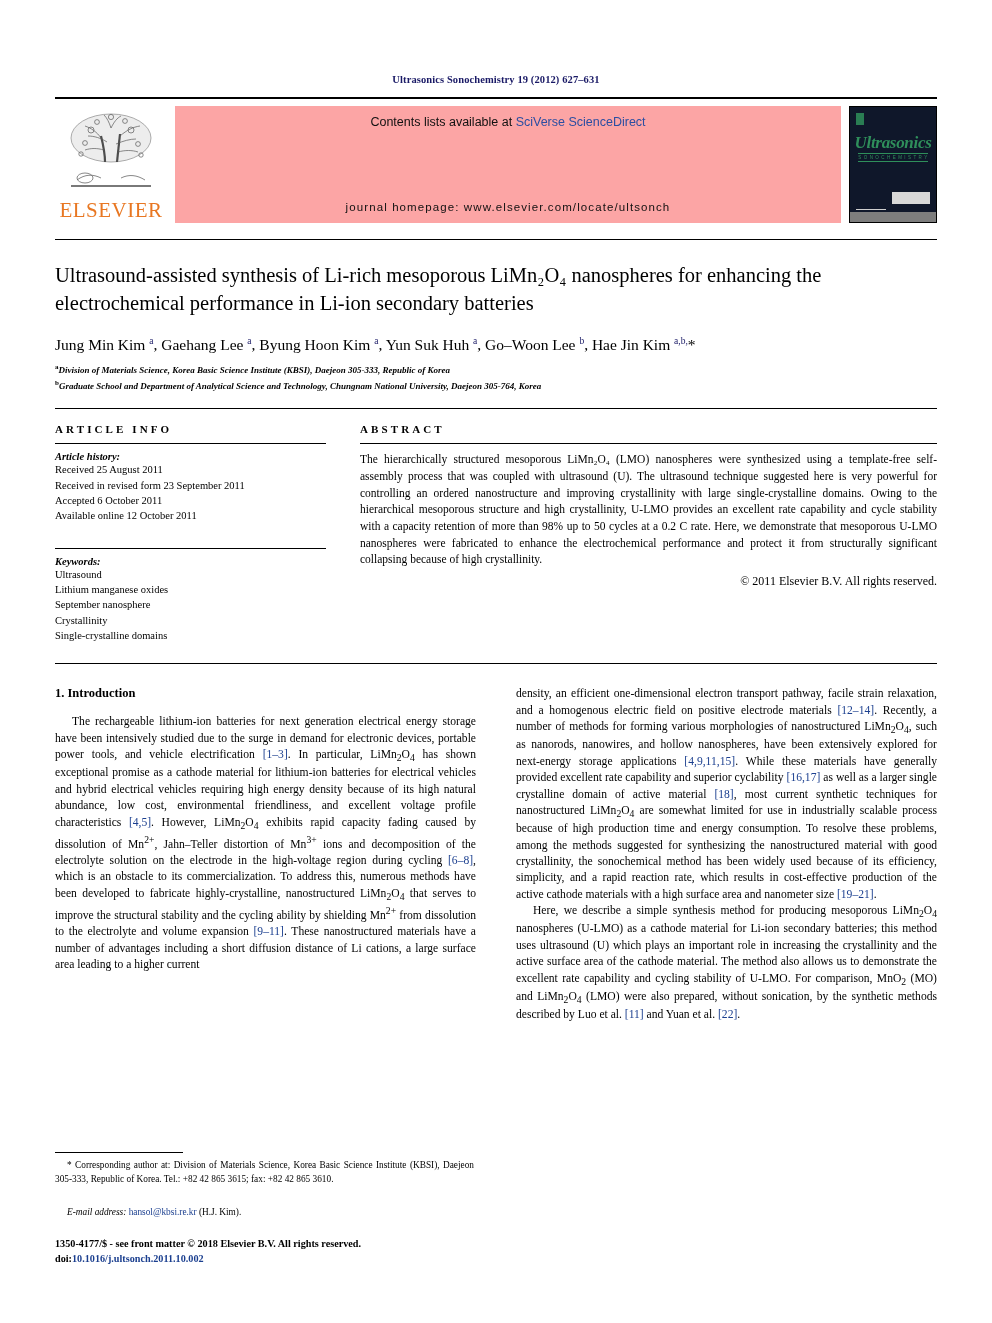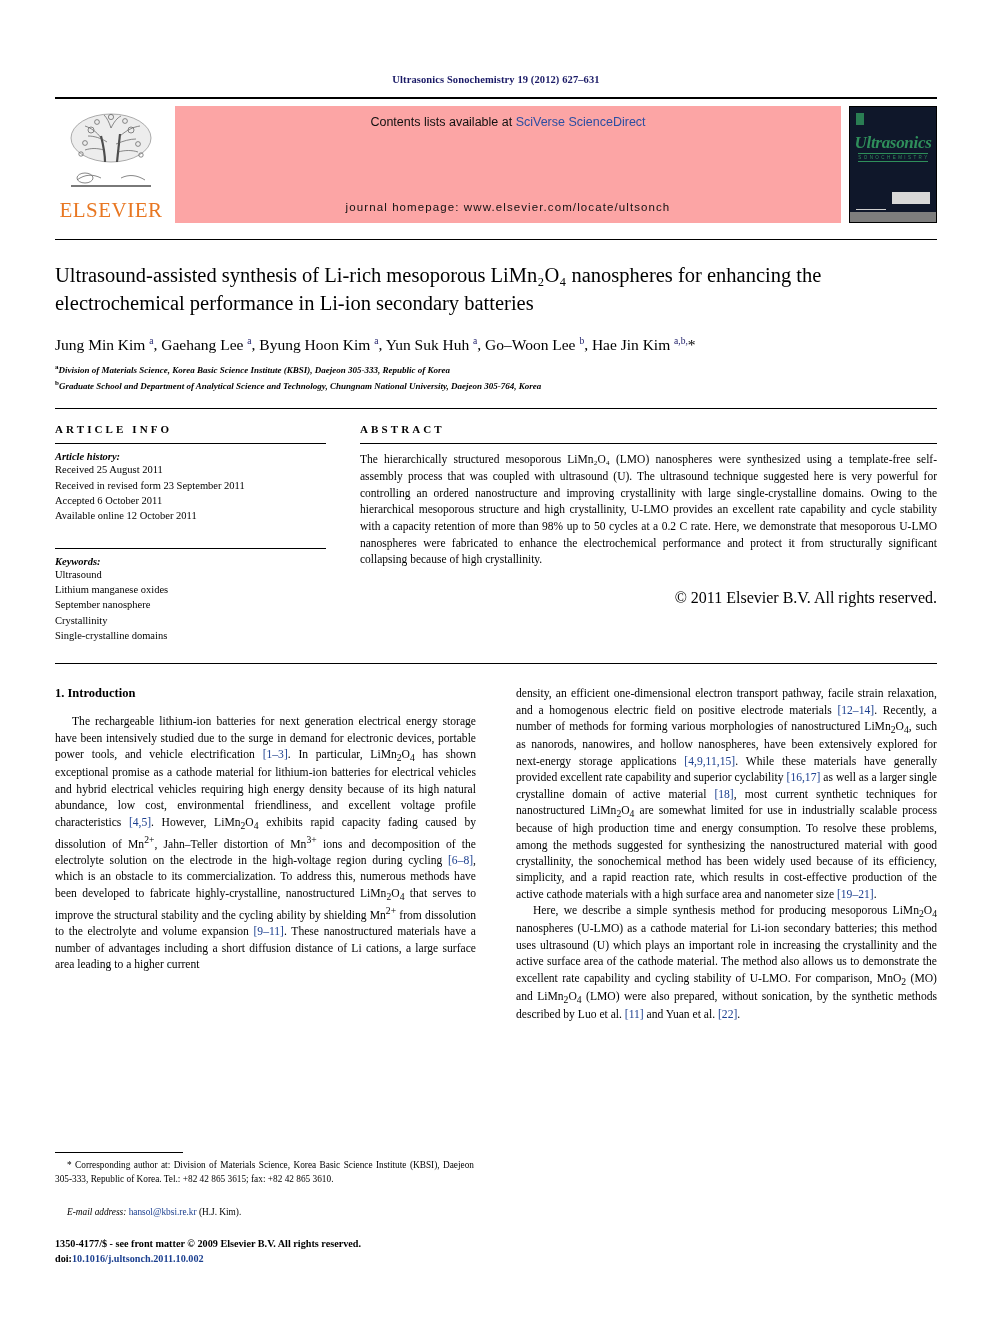--- a/index.html
+++ b/index.html
@@ -154,21 +154,21 @@
   .hr-thin { border-top: 1px solid #000; margin: 8px 0 7px 0; }
   .hr-thin.wide { margin-right: 14px; }
   .info-label { font-size: 10.5px; font-style: italic; font-weight: bold; }
   .info-line { font-size: 10.5px; line-height: 1.46; }
   .kw-gap { height: 16px; }
   .abs-text {
     font-size: 11.5px;
     line-height: 1.45;
     text-align: justify;
   }
-  .abs-copy { font-size: 16px; text-align: right; margin-top: 21px; }
+  .abs-copy { font-size: 12px; text-align: right; margin-top: 6px; }
 
   
   .body-sep { margin: 20px 55px 0 55px; border-top: 1px solid #000; }
   .body-cols {
     margin: 22px 55px 0 55px;
     display: flex;
     gap: 40px;
     height: 520px;
   }
   .bcol { flex: 1 1 0; width: 419px; position: relative; }
@@ -332,19 +332,19 @@
     <div class="fn-rule"></div>
     <div class="fn-text">* Corresponding author at: Division of Materials Science, Korea Basic Science Institute (KBSI), Daejeon 305-333, Republic of Korea. Tel.: +82 42 865 3615; fax: +82 42 865 3610.</div>
     <div class="fn-email">
       <i>E-mail address:</i>
       <a href="#">hansol@kbsi.re.kr</a>
       <span>(H.J. Kim).</span>
     </div>
   </div>
 
   <div class="footer">
-    <div class="footer-line1">1350-4177/$ - see front matter © 2009 Elsevier B.V. All rights reserved.</div>
+    <div class="footer-line1">1350-4177/$ - see front matter © 2018 Elsevier B.V. All rights reserved.</div>
     <div class="footer-line2">
       <span>doi:</span><span class="footer-doi">10.1016/j.ultsonch.2011.10.002</span>
     </div>
   </div>
 
 </div>
 
 </body></html>

